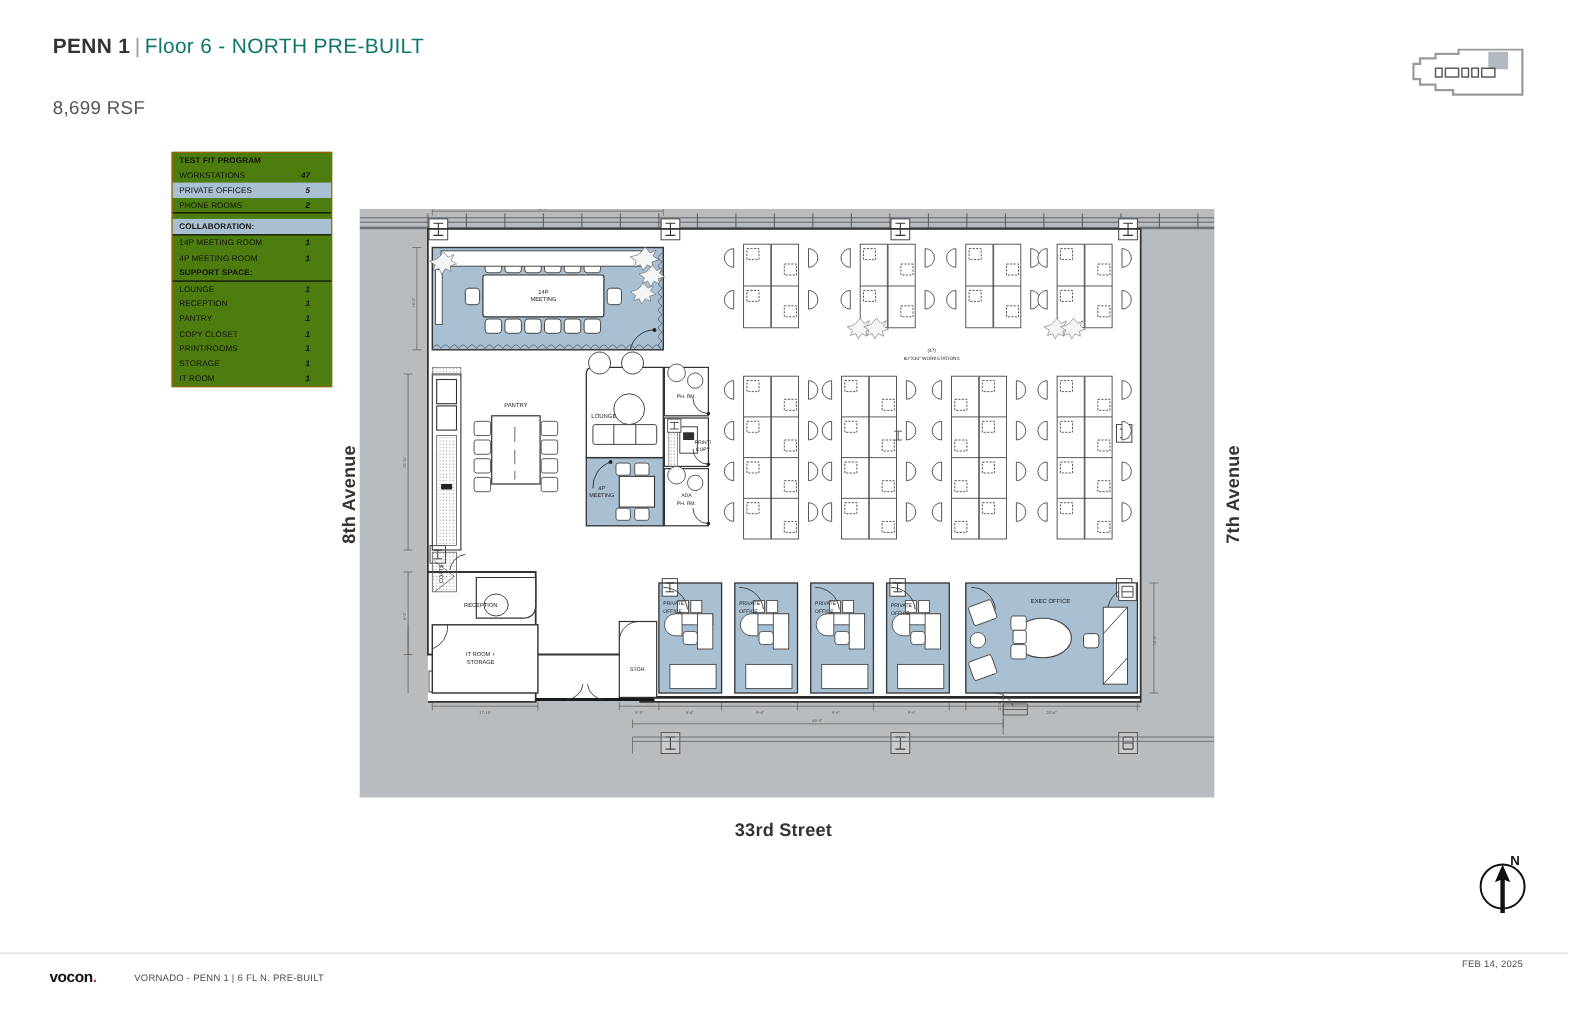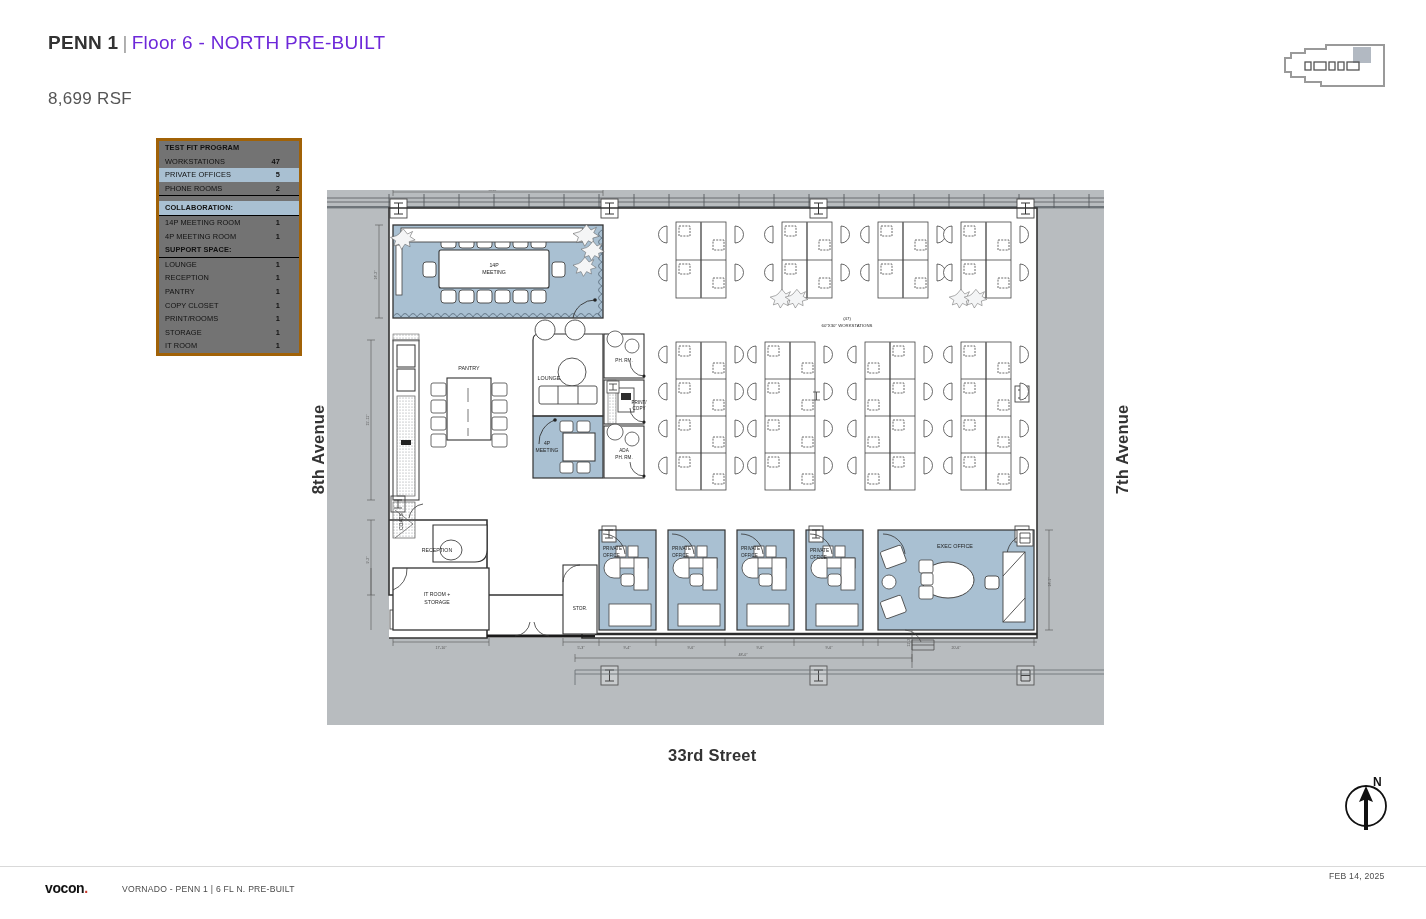--- a/index.html
+++ b/index.html
@@ -20,21 +20,21 @@
   #header-title {
     position: absolute;
     left: 48px; top: 32px;
     font-size: 19px;
     color: #4a4a4a;
     letter-spacing: 0.3px;
     white-space: nowrap;
   }
   #header-title .strong { font-weight: bold; color: #333333; }
   #header-title .divider { color: #9a9a9a; padding: 0 4px; font-weight: 300; }
-  #header-title .sub { color: #6d28d9; }
+  #header-title .sub { color: #0f766e; }
 
   #rsf {
     position: absolute;
     left: 48px; top: 89px;
     font-size: 17px;
     color: #555555;
     letter-spacing: 0.3px;
   }
 
   
@@ -42,37 +42,37 @@
     position: absolute;
     left: 1281px; top: 44px;
     width: 110px; height: 46px;
   }
 
   
   #program-table {
     position: absolute;
     left: 156px; top: 138px;
     width: 146px;
-    border: 3px solid #a16207;
-    background: #737373;
+    border: 1px solid #a16207;
+    background: #4d7c0f;
     font-size: 7.4px;
     color: #111;
     letter-spacing: 0.1px;
   }
   .pt-row {
     display: flex;
     justify-content: space-between;
     align-items: center;
     padding: 0 5px 0 6px;
     height: 13.6px;
     line-height: 13.6px;
     white-space: nowrap;
   }
   .pt-row .pt-label { font-weight: bold; }
-  .pt-row .pt-val { font-weight: bold; padding-right: 14px; }
+  .pt-row .pt-val { font-weight: bold; padding-right: 14px; font-style: italic; }
   .pt-head .pt-label { font-weight: bold; }
   .pt-hl { background: #a9c0d2; text-align: center; }
   .pt-sep { border-top: 1px solid #000; height: 0; }
   .pt-gap { height: 5px; }
 
   
   #plan-wrap {
     position: absolute;
     left: 327px; top: 190px;
     width: 777px; height: 535px;

